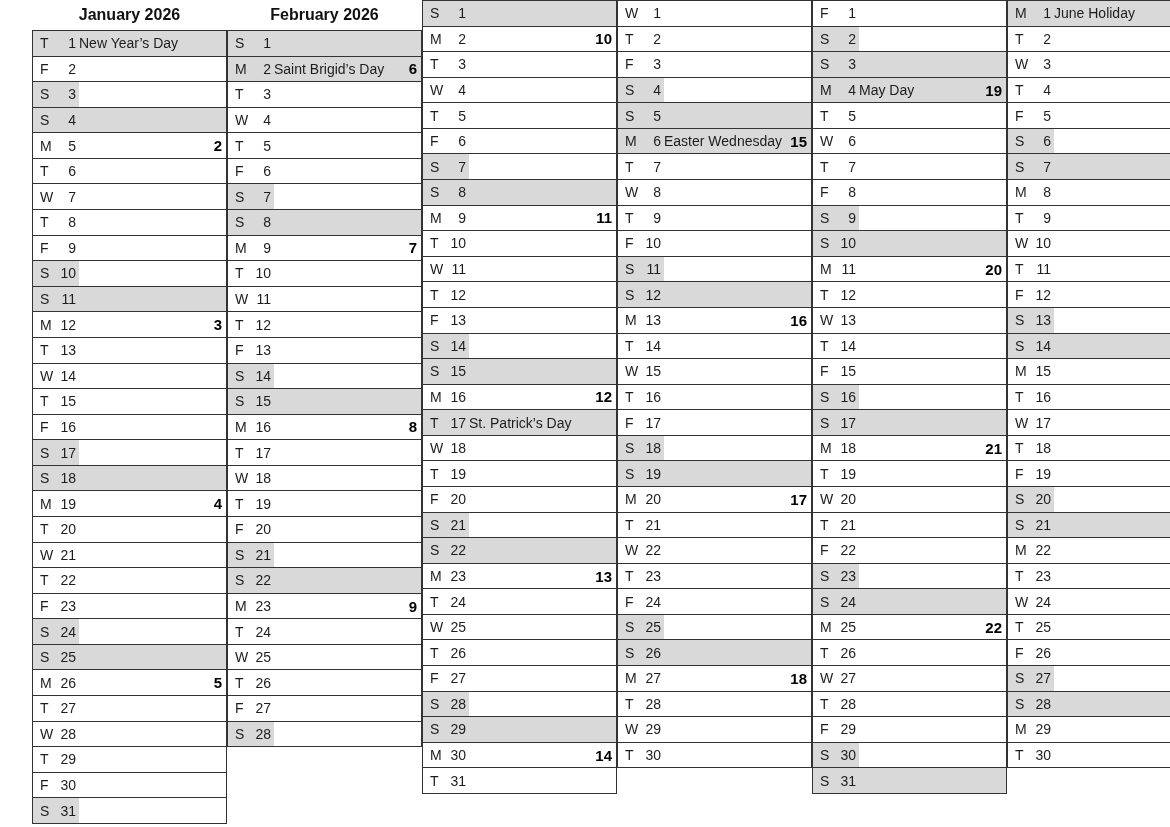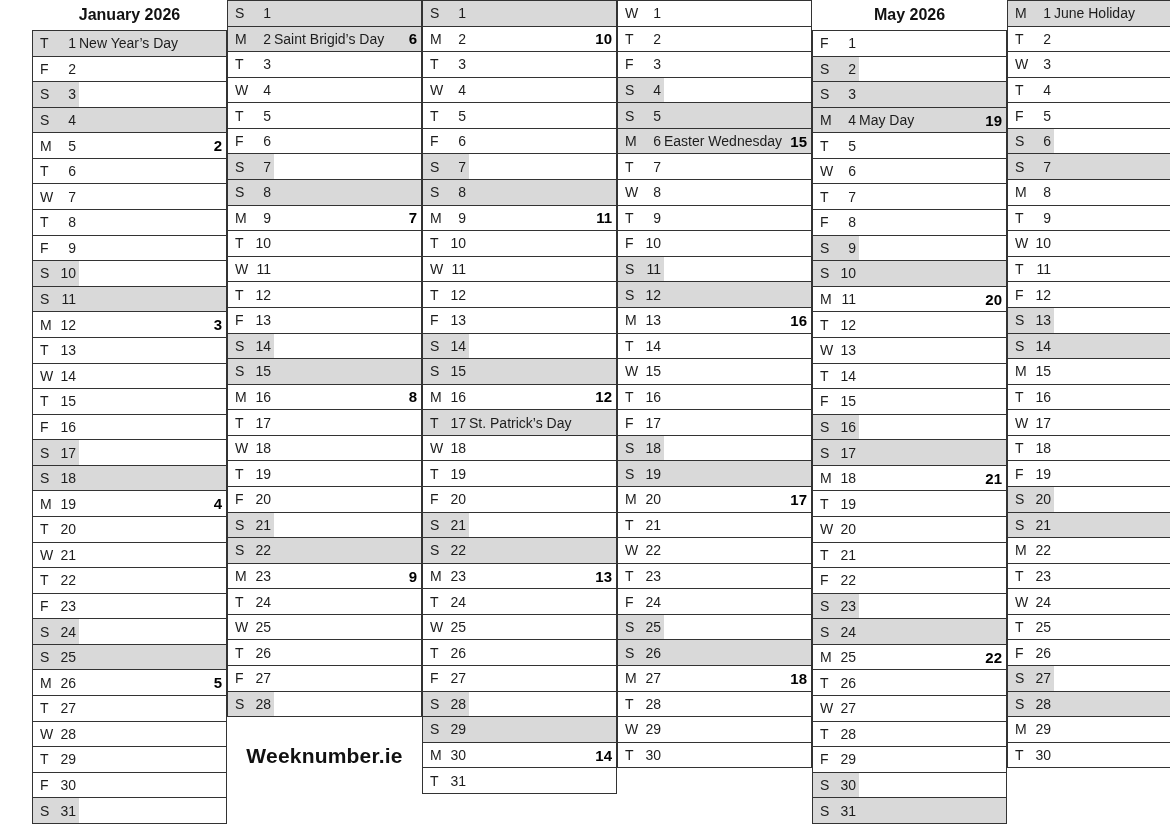--- a/index.html
+++ b/index.html
@@ -243,20 +243,21 @@
         </div>
         <div class="row sat">
           <div class="left">
             <span class="dl">S</span>
             <span class="dn">31</span>
           </div>
         </div>
       </div>
     </div>
     <div class="month">
+      <div class="title">February 2026</div>
       <div class="days">
         <div class="row sun">
           <div class="left">
             <span class="dl">S</span>
             <span class="dn">1</span>
           </div>
         </div>
         <div class="row hol">
           <div class="left">
             <span class="dl">M</span>
@@ -415,412 +416,410 @@
         <div class="row">
           <div class="left">
             <span class="dl">F</span>
             <span class="dn">27</span>
           </div>
         </div>
         <div class="row sat">
           <div class="left">
             <span class="dl">S</span>
             <span class="dn">28</span>
-          </div>
-        </div>
-      </div>
-      <div class="logo">Weeknumber.ie</div>
-    </div>
-    <div class="month">
-      <div class="days">
-        <div class="row sun">
-          <div class="left">
-            <span class="dl">S</span>
-            <span class="dn">1</span>
-          </div>
-        </div>
-        <div class="row">
-          <div class="left">
-            <span class="dl">M</span>
-            <span class="dn">2</span>
-          </div>
-          <span class="wk">10</span>
-        </div>
-        <div class="row">
-          <div class="left">
-            <span class="dl">T</span>
-            <span class="dn">3</span>
-          </div>
-        </div>
-        <div class="row">
-          <div class="left">
-            <span class="dl">W</span>
-            <span class="dn">4</span>
-          </div>
-        </div>
-        <div class="row">
-          <div class="left">
-            <span class="dl">T</span>
-            <span class="dn">5</span>
-          </div>
-        </div>
-        <div class="row">
-          <div class="left">
-            <span class="dl">F</span>
-            <span class="dn">6</span>
-          </div>
-        </div>
-        <div class="row sat">
-          <div class="left">
-            <span class="dl">S</span>
-            <span class="dn">7</span>
-          </div>
-        </div>
-        <div class="row sun">
-          <div class="left">
-            <span class="dl">S</span>
-            <span class="dn">8</span>
-          </div>
-        </div>
-        <div class="row">
-          <div class="left">
-            <span class="dl">M</span>
-            <span class="dn">9</span>
-          </div>
-          <span class="wk">11</span>
-        </div>
-        <div class="row">
-          <div class="left">
-            <span class="dl">T</span>
-            <span class="dn">10</span>
-          </div>
-        </div>
-        <div class="row">
-          <div class="left">
-            <span class="dl">W</span>
-            <span class="dn">11</span>
-          </div>
-        </div>
-        <div class="row">
-          <div class="left">
-            <span class="dl">T</span>
-            <span class="dn">12</span>
-          </div>
-        </div>
-        <div class="row">
-          <div class="left">
-            <span class="dl">F</span>
-            <span class="dn">13</span>
-          </div>
-        </div>
-        <div class="row sat">
-          <div class="left">
-            <span class="dl">S</span>
-            <span class="dn">14</span>
-          </div>
-        </div>
-        <div class="row sun">
-          <div class="left">
-            <span class="dl">S</span>
-            <span class="dn">15</span>
-          </div>
-        </div>
-        <div class="row">
-          <div class="left">
-            <span class="dl">M</span>
-            <span class="dn">16</span>
-          </div>
-          <span class="wk">12</span>
-        </div>
-        <div class="row hol">
-          <div class="left">
-            <span class="dl">T</span>
-            <span class="dn">17</span>
-          </div>
-          <span class="holname">St. Patrick’s Day</span>
-        </div>
-        <div class="row">
-          <div class="left">
-            <span class="dl">W</span>
-            <span class="dn">18</span>
-          </div>
-        </div>
-        <div class="row">
-          <div class="left">
-            <span class="dl">T</span>
-            <span class="dn">19</span>
-          </div>
-        </div>
-        <div class="row">
-          <div class="left">
-            <span class="dl">F</span>
-            <span class="dn">20</span>
-          </div>
-        </div>
-        <div class="row sat">
-          <div class="left">
-            <span class="dl">S</span>
-            <span class="dn">21</span>
-          </div>
-        </div>
-        <div class="row sun">
-          <div class="left">
-            <span class="dl">S</span>
-            <span class="dn">22</span>
-          </div>
-        </div>
-        <div class="row">
-          <div class="left">
-            <span class="dl">M</span>
-            <span class="dn">23</span>
-          </div>
-          <span class="wk">13</span>
-        </div>
-        <div class="row">
-          <div class="left">
-            <span class="dl">T</span>
-            <span class="dn">24</span>
-          </div>
-        </div>
-        <div class="row">
-          <div class="left">
-            <span class="dl">W</span>
-            <span class="dn">25</span>
-          </div>
-        </div>
-        <div class="row">
-          <div class="left">
-            <span class="dl">T</span>
-            <span class="dn">26</span>
-          </div>
-        </div>
-        <div class="row">
-          <div class="left">
-            <span class="dl">F</span>
-            <span class="dn">27</span>
-          </div>
-        </div>
-        <div class="row sat">
-          <div class="left">
-            <span class="dl">S</span>
-            <span class="dn">28</span>
-          </div>
-        </div>
-        <div class="row sun">
-          <div class="left">
-            <span class="dl">S</span>
-            <span class="dn">29</span>
-          </div>
-        </div>
-        <div class="row">
-          <div class="left">
-            <span class="dl">M</span>
-            <span class="dn">30</span>
-          </div>
-          <span class="wk">14</span>
-        </div>
-        <div class="row">
-          <div class="left">
-            <span class="dl">T</span>
-            <span class="dn">31</span>
           </div>
         </div>
       </div>
     </div>
     <div class="month">
       <div class="days">
-        <div class="row">
-          <div class="left">
-            <span class="dl">W</span>
+        <div class="row sun">
+          <div class="left">
+            <span class="dl">S</span>
             <span class="dn">1</span>
           </div>
         </div>
         <div class="row">
           <div class="left">
-            <span class="dl">T</span>
+            <span class="dl">M</span>
             <span class="dn">2</span>
           </div>
-        </div>
-        <div class="row">
-          <div class="left">
-            <span class="dl">F</span>
+          <span class="wk">10</span>
+        </div>
+        <div class="row">
+          <div class="left">
+            <span class="dl">T</span>
             <span class="dn">3</span>
           </div>
         </div>
-        <div class="row sat">
-          <div class="left">
-            <span class="dl">S</span>
+        <div class="row">
+          <div class="left">
+            <span class="dl">W</span>
             <span class="dn">4</span>
           </div>
         </div>
-        <div class="row sun">
-          <div class="left">
-            <span class="dl">S</span>
+        <div class="row">
+          <div class="left">
+            <span class="dl">T</span>
             <span class="dn">5</span>
           </div>
         </div>
+        <div class="row">
+          <div class="left">
+            <span class="dl">F</span>
+            <span class="dn">6</span>
+          </div>
+        </div>
+        <div class="row sat">
+          <div class="left">
+            <span class="dl">S</span>
+            <span class="dn">7</span>
+          </div>
+        </div>
+        <div class="row sun">
+          <div class="left">
+            <span class="dl">S</span>
+            <span class="dn">8</span>
+          </div>
+        </div>
+        <div class="row">
+          <div class="left">
+            <span class="dl">M</span>
+            <span class="dn">9</span>
+          </div>
+          <span class="wk">11</span>
+        </div>
+        <div class="row">
+          <div class="left">
+            <span class="dl">T</span>
+            <span class="dn">10</span>
+          </div>
+        </div>
+        <div class="row">
+          <div class="left">
+            <span class="dl">W</span>
+            <span class="dn">11</span>
+          </div>
+        </div>
+        <div class="row">
+          <div class="left">
+            <span class="dl">T</span>
+            <span class="dn">12</span>
+          </div>
+        </div>
+        <div class="row">
+          <div class="left">
+            <span class="dl">F</span>
+            <span class="dn">13</span>
+          </div>
+        </div>
+        <div class="row sat">
+          <div class="left">
+            <span class="dl">S</span>
+            <span class="dn">14</span>
+          </div>
+        </div>
+        <div class="row sun">
+          <div class="left">
+            <span class="dl">S</span>
+            <span class="dn">15</span>
+          </div>
+        </div>
+        <div class="row">
+          <div class="left">
+            <span class="dl">M</span>
+            <span class="dn">16</span>
+          </div>
+          <span class="wk">12</span>
+        </div>
         <div class="row hol">
           <div class="left">
-            <span class="dl">M</span>
-            <span class="dn">6</span>
-          </div>
-          <span class="holname">Easter Wednesday</span>
-          <span class="wk">15</span>
-        </div>
-        <div class="row">
-          <div class="left">
-            <span class="dl">T</span>
-            <span class="dn">7</span>
-          </div>
-        </div>
-        <div class="row">
-          <div class="left">
-            <span class="dl">W</span>
-            <span class="dn">8</span>
-          </div>
-        </div>
-        <div class="row">
-          <div class="left">
-            <span class="dl">T</span>
-            <span class="dn">9</span>
-          </div>
-        </div>
-        <div class="row">
-          <div class="left">
-            <span class="dl">F</span>
-            <span class="dn">10</span>
-          </div>
-        </div>
-        <div class="row sat">
-          <div class="left">
-            <span class="dl">S</span>
-            <span class="dn">11</span>
-          </div>
-        </div>
-        <div class="row sun">
-          <div class="left">
-            <span class="dl">S</span>
-            <span class="dn">12</span>
-          </div>
-        </div>
-        <div class="row">
-          <div class="left">
-            <span class="dl">M</span>
-            <span class="dn">13</span>
-          </div>
-          <span class="wk">16</span>
-        </div>
-        <div class="row">
-          <div class="left">
-            <span class="dl">T</span>
-            <span class="dn">14</span>
-          </div>
-        </div>
-        <div class="row">
-          <div class="left">
-            <span class="dl">W</span>
-            <span class="dn">15</span>
-          </div>
-        </div>
-        <div class="row">
-          <div class="left">
-            <span class="dl">T</span>
-            <span class="dn">16</span>
-          </div>
-        </div>
-        <div class="row">
-          <div class="left">
-            <span class="dl">F</span>
+            <span class="dl">T</span>
             <span class="dn">17</span>
           </div>
-        </div>
-        <div class="row sat">
-          <div class="left">
-            <span class="dl">S</span>
+          <span class="holname">St. Patrick’s Day</span>
+        </div>
+        <div class="row">
+          <div class="left">
+            <span class="dl">W</span>
             <span class="dn">18</span>
           </div>
         </div>
-        <div class="row sun">
-          <div class="left">
-            <span class="dl">S</span>
+        <div class="row">
+          <div class="left">
+            <span class="dl">T</span>
             <span class="dn">19</span>
           </div>
         </div>
         <div class="row">
           <div class="left">
-            <span class="dl">M</span>
+            <span class="dl">F</span>
             <span class="dn">20</span>
           </div>
-          <span class="wk">17</span>
-        </div>
-        <div class="row">
-          <div class="left">
-            <span class="dl">T</span>
+        </div>
+        <div class="row sat">
+          <div class="left">
+            <span class="dl">S</span>
             <span class="dn">21</span>
           </div>
         </div>
-        <div class="row">
-          <div class="left">
-            <span class="dl">W</span>
+        <div class="row sun">
+          <div class="left">
+            <span class="dl">S</span>
             <span class="dn">22</span>
           </div>
         </div>
         <div class="row">
           <div class="left">
-            <span class="dl">T</span>
+            <span class="dl">M</span>
             <span class="dn">23</span>
           </div>
-        </div>
-        <div class="row">
-          <div class="left">
-            <span class="dl">F</span>
+          <span class="wk">13</span>
+        </div>
+        <div class="row">
+          <div class="left">
+            <span class="dl">T</span>
             <span class="dn">24</span>
           </div>
         </div>
-        <div class="row sat">
-          <div class="left">
-            <span class="dl">S</span>
+        <div class="row">
+          <div class="left">
+            <span class="dl">W</span>
             <span class="dn">25</span>
           </div>
         </div>
-        <div class="row sun">
-          <div class="left">
-            <span class="dl">S</span>
+        <div class="row">
+          <div class="left">
+            <span class="dl">T</span>
             <span class="dn">26</span>
           </div>
         </div>
         <div class="row">
           <div class="left">
-            <span class="dl">M</span>
+            <span class="dl">F</span>
             <span class="dn">27</span>
           </div>
-          <span class="wk">18</span>
-        </div>
-        <div class="row">
-          <div class="left">
-            <span class="dl">T</span>
+        </div>
+        <div class="row sat">
+          <div class="left">
+            <span class="dl">S</span>
             <span class="dn">28</span>
           </div>
         </div>
-        <div class="row">
-          <div class="left">
-            <span class="dl">W</span>
+        <div class="row sun">
+          <div class="left">
+            <span class="dl">S</span>
             <span class="dn">29</span>
           </div>
         </div>
         <div class="row">
           <div class="left">
-            <span class="dl">T</span>
+            <span class="dl">M</span>
             <span class="dn">30</span>
+          </div>
+          <span class="wk">14</span>
+        </div>
+        <div class="row">
+          <div class="left">
+            <span class="dl">T</span>
+            <span class="dn">31</span>
           </div>
         </div>
       </div>
     </div>
     <div class="month">
-      <div class="title">May 2026</div>
+      <div class="days">
+        <div class="row">
+          <div class="left">
+            <span class="dl">W</span>
+            <span class="dn">1</span>
+          </div>
+        </div>
+        <div class="row">
+          <div class="left">
+            <span class="dl">T</span>
+            <span class="dn">2</span>
+          </div>
+        </div>
+        <div class="row">
+          <div class="left">
+            <span class="dl">F</span>
+            <span class="dn">3</span>
+          </div>
+        </div>
+        <div class="row sat">
+          <div class="left">
+            <span class="dl">S</span>
+            <span class="dn">4</span>
+          </div>
+        </div>
+        <div class="row sun">
+          <div class="left">
+            <span class="dl">S</span>
+            <span class="dn">5</span>
+          </div>
+        </div>
+        <div class="row hol">
+          <div class="left">
+            <span class="dl">M</span>
+            <span class="dn">6</span>
+          </div>
+          <span class="holname">Easter Wednesday</span>
+          <span class="wk">15</span>
+        </div>
+        <div class="row">
+          <div class="left">
+            <span class="dl">T</span>
+            <span class="dn">7</span>
+          </div>
+        </div>
+        <div class="row">
+          <div class="left">
+            <span class="dl">W</span>
+            <span class="dn">8</span>
+          </div>
+        </div>
+        <div class="row">
+          <div class="left">
+            <span class="dl">T</span>
+            <span class="dn">9</span>
+          </div>
+        </div>
+        <div class="row">
+          <div class="left">
+            <span class="dl">F</span>
+            <span class="dn">10</span>
+          </div>
+        </div>
+        <div class="row sat">
+          <div class="left">
+            <span class="dl">S</span>
+            <span class="dn">11</span>
+          </div>
+        </div>
+        <div class="row sun">
+          <div class="left">
+            <span class="dl">S</span>
+            <span class="dn">12</span>
+          </div>
+        </div>
+        <div class="row">
+          <div class="left">
+            <span class="dl">M</span>
+            <span class="dn">13</span>
+          </div>
+          <span class="wk">16</span>
+        </div>
+        <div class="row">
+          <div class="left">
+            <span class="dl">T</span>
+            <span class="dn">14</span>
+          </div>
+        </div>
+        <div class="row">
+          <div class="left">
+            <span class="dl">W</span>
+            <span class="dn">15</span>
+          </div>
+        </div>
+        <div class="row">
+          <div class="left">
+            <span class="dl">T</span>
+            <span class="dn">16</span>
+          </div>
+        </div>
+        <div class="row">
+          <div class="left">
+            <span class="dl">F</span>
+            <span class="dn">17</span>
+          </div>
+        </div>
+        <div class="row sat">
+          <div class="left">
+            <span class="dl">S</span>
+            <span class="dn">18</span>
+          </div>
+        </div>
+        <div class="row sun">
+          <div class="left">
+            <span class="dl">S</span>
+            <span class="dn">19</span>
+          </div>
+        </div>
+        <div class="row">
+          <div class="left">
+            <span class="dl">M</span>
+            <span class="dn">20</span>
+          </div>
+          <span class="wk">17</span>
+        </div>
+        <div class="row">
+          <div class="left">
+            <span class="dl">T</span>
+            <span class="dn">21</span>
+          </div>
+        </div>
+        <div class="row">
+          <div class="left">
+            <span class="dl">W</span>
+            <span class="dn">22</span>
+          </div>
+        </div>
+        <div class="row">
+          <div class="left">
+            <span class="dl">T</span>
+            <span class="dn">23</span>
+          </div>
+        </div>
+        <div class="row">
+          <div class="left">
+            <span class="dl">F</span>
+            <span class="dn">24</span>
+          </div>
+        </div>
+        <div class="row sat">
+          <div class="left">
+            <span class="dl">S</span>
+            <span class="dn">25</span>
+          </div>
+        </div>
+        <div class="row sun">
+          <div class="left">
+            <span class="dl">S</span>
+            <span class="dn">26</span>
+          </div>
+        </div>
+        <div class="row">
+          <div class="left">
+            <span class="dl">M</span>
+            <span class="dn">27</span>
+          </div>
+          <span class="wk">18</span>
+        </div>
+        <div class="row">
+          <div class="left">
+            <span class="dl">T</span>
+            <span class="dn">28</span>
+          </div>
+        </div>
+        <div class="row">
+          <div class="left">
+            <span class="dl">W</span>
+            <span class="dn">29</span>
+          </div>
+        </div>
+        <div class="row">
+          <div class="left">
+            <span class="dl">T</span>
+            <span class="dn">30</span>
+          </div>
+        </div>
+      </div>
+    </div>
+    <div class="month">
       <div class="days">
         <div class="row">
           <div class="left">
             <span class="dl">F</span>
             <span class="dn">1</span>
           </div>
         </div>
         <div class="row sat">
           <div class="left">
             <span class="dl">S</span>

